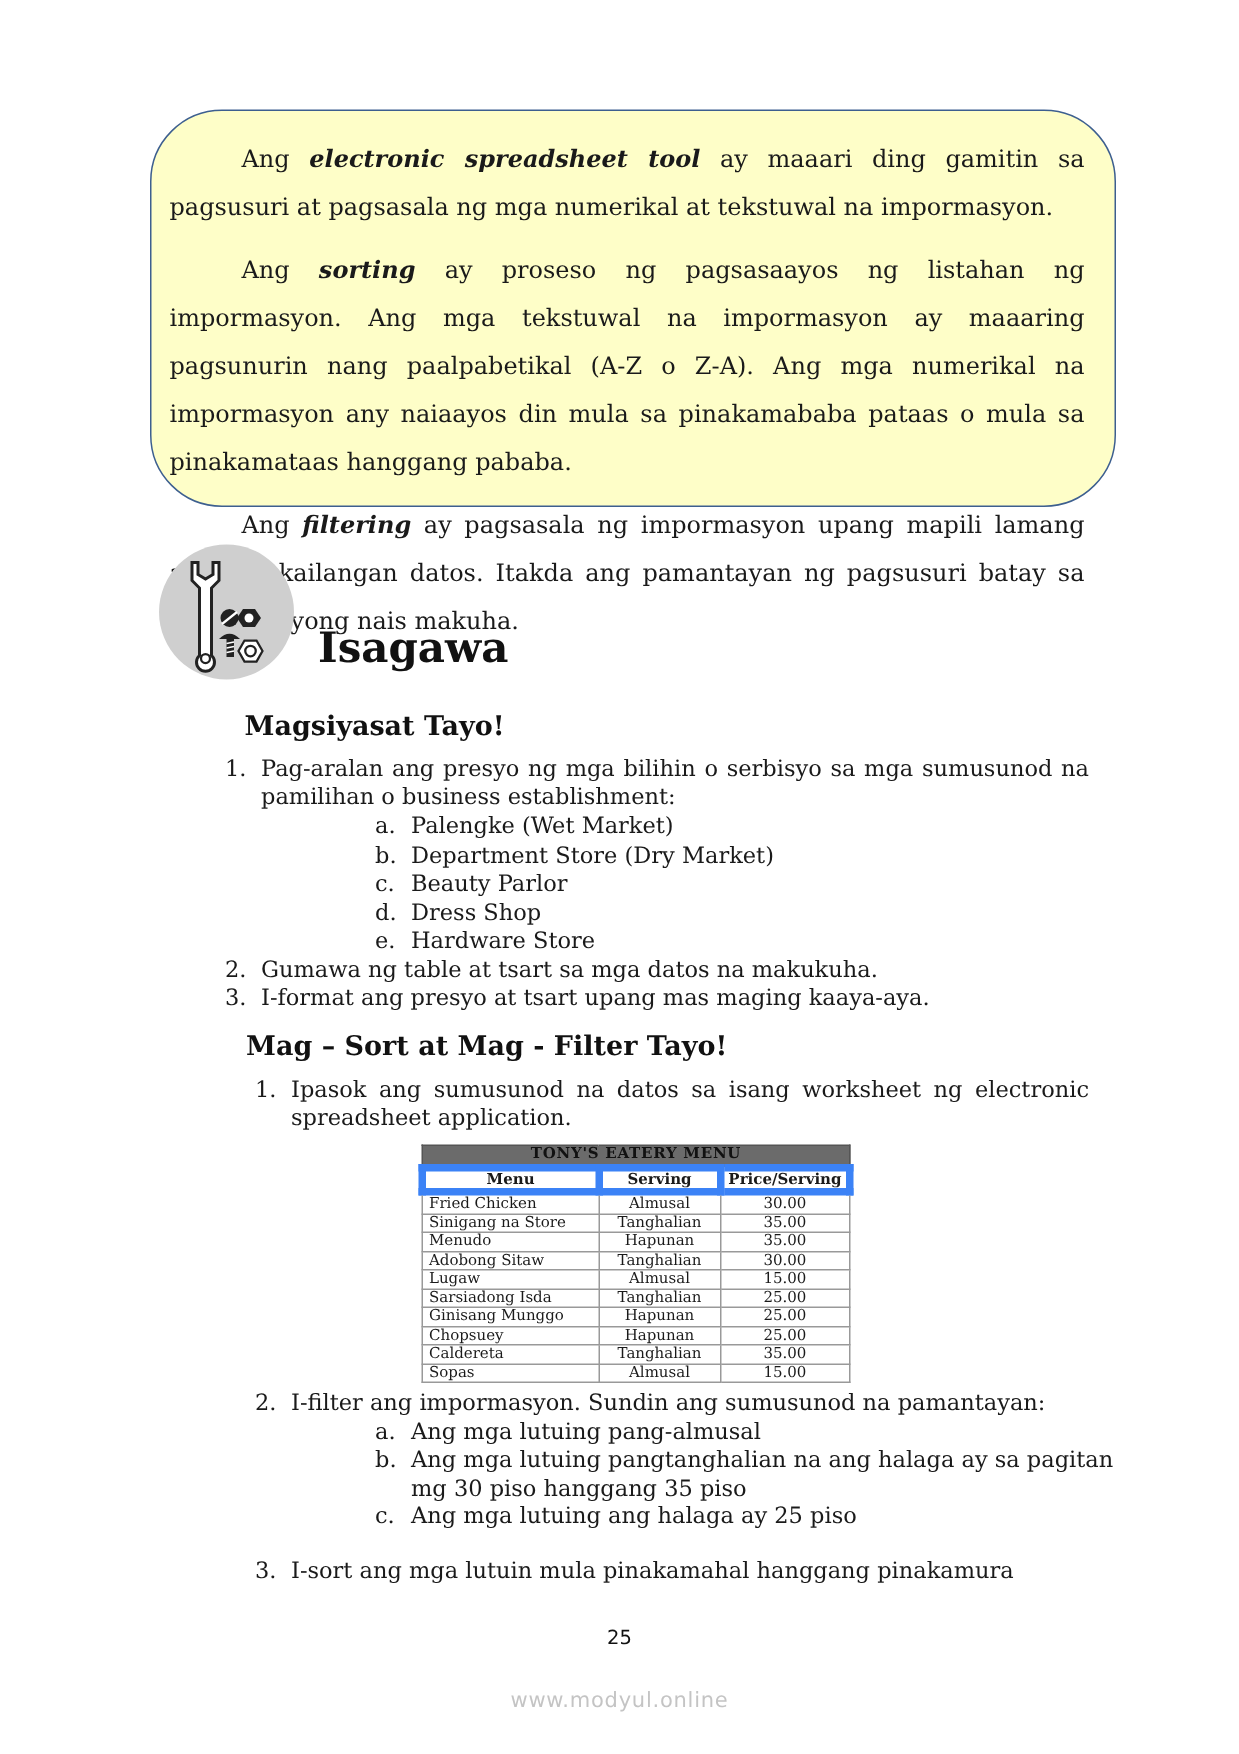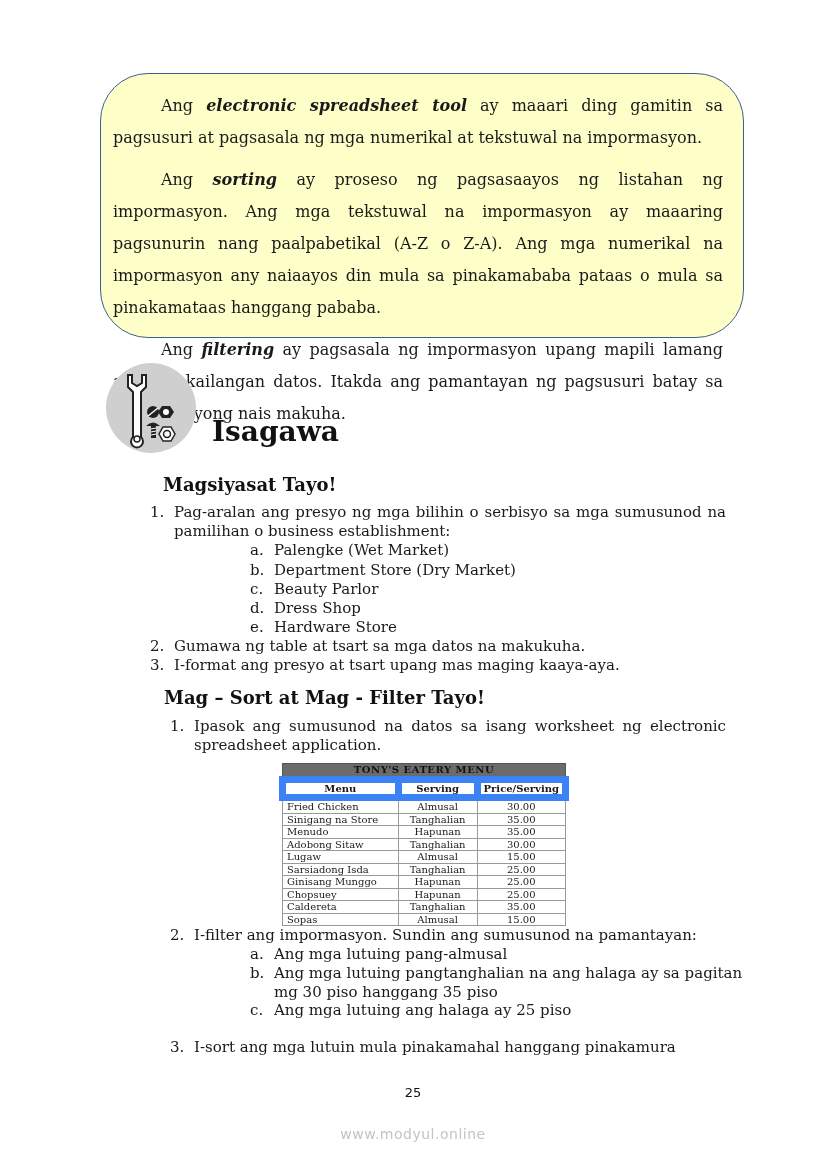--- a/index.html
+++ b/index.html
@@ -40,21 +40,21 @@
 
     table.menu {
       position: absolute; left: 279px; top: 763px; width: 290px;
       border-collapse: collapse; font-family: "DejaVu Serif", serif;
       font-size: 10px; line-height: 11.5px;
     }
     table.menu th.title {
       background: #6b6b6b; color: #111; font-weight: bold; letter-spacing: 0.5px;
       text-align: center; border: 1px solid #555; padding: 0;
     }
-    table.menu th.col { font-weight: bold; background: #fff; border: 7px solid #3b82f6; padding: 0 3px; }
+    table.menu th.col { font-weight: bold; background: #fff; border: 5px solid #3b82f6; padding: 0 3px; }
     table.menu td { border: 1px solid #999; padding: 0 4px; white-space: nowrap; }
     table.menu td.c { text-align: center; }
 
     .page-num {
       position: absolute; left: 0; width: 826px; top: 1085px; text-align: center;
       font-family: "DejaVu Sans", sans-serif; font-size: 13px; color: #111;
     }
     .watermark {
       position: absolute; left: 0; width: 826px; top: 1126px; text-align: center;
       font-family: "DejaVu Sans", sans-serif; font-size: 14px; color: #c4c4c4; letter-spacing: 0.5px;

